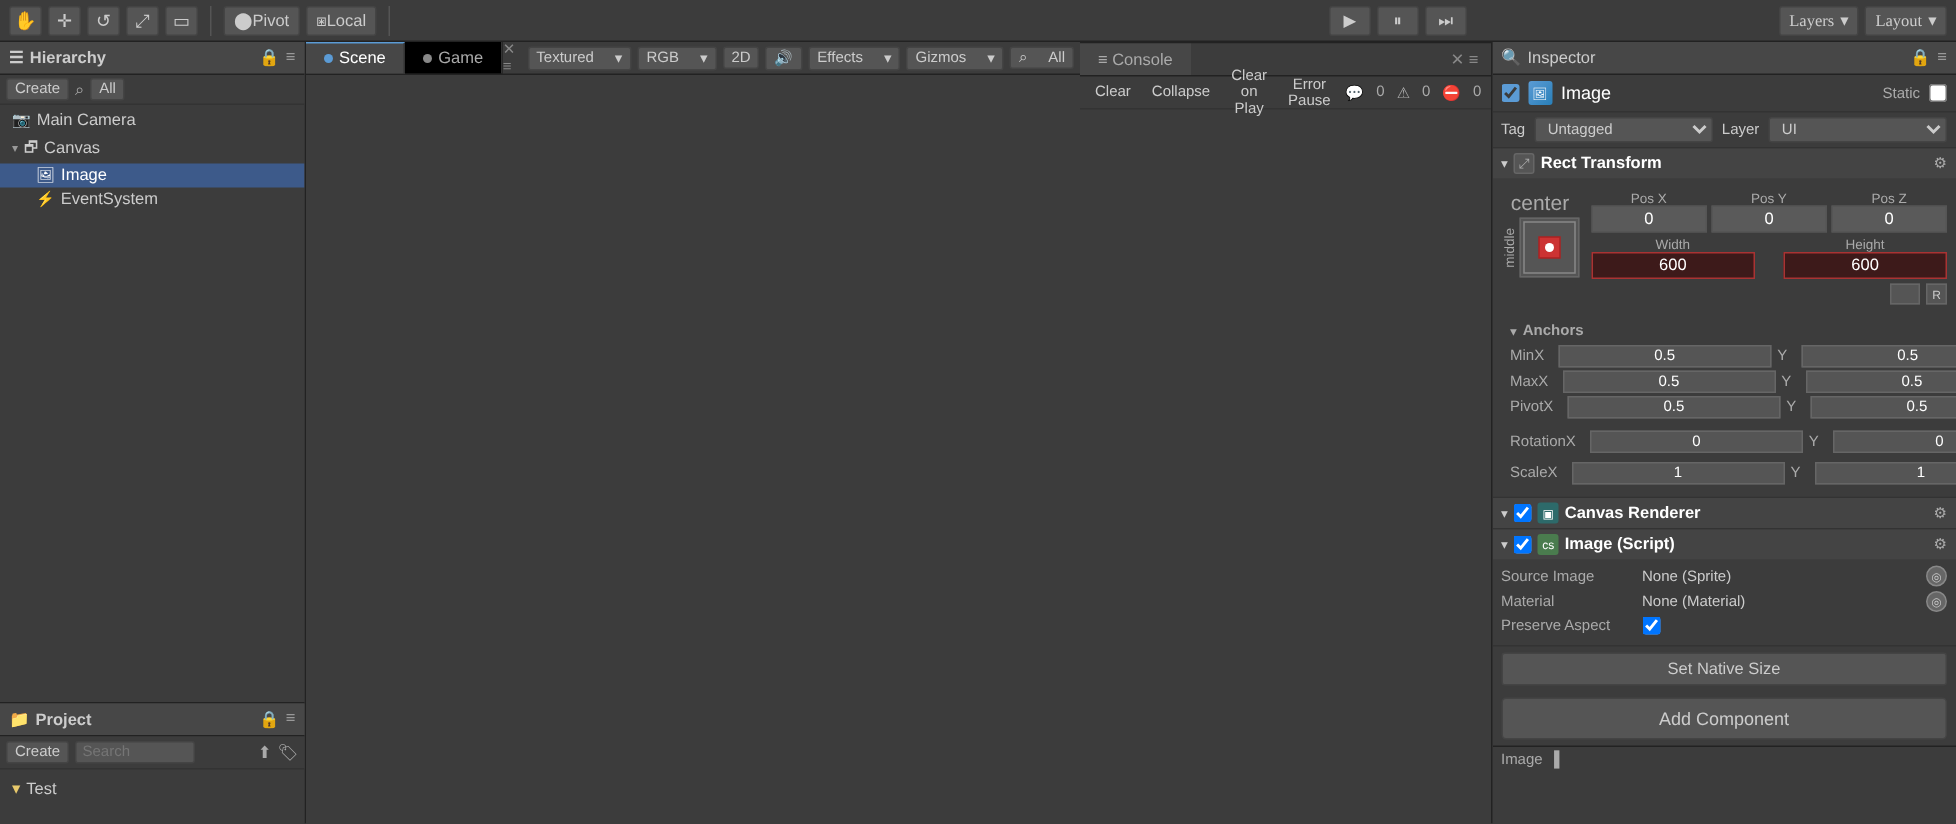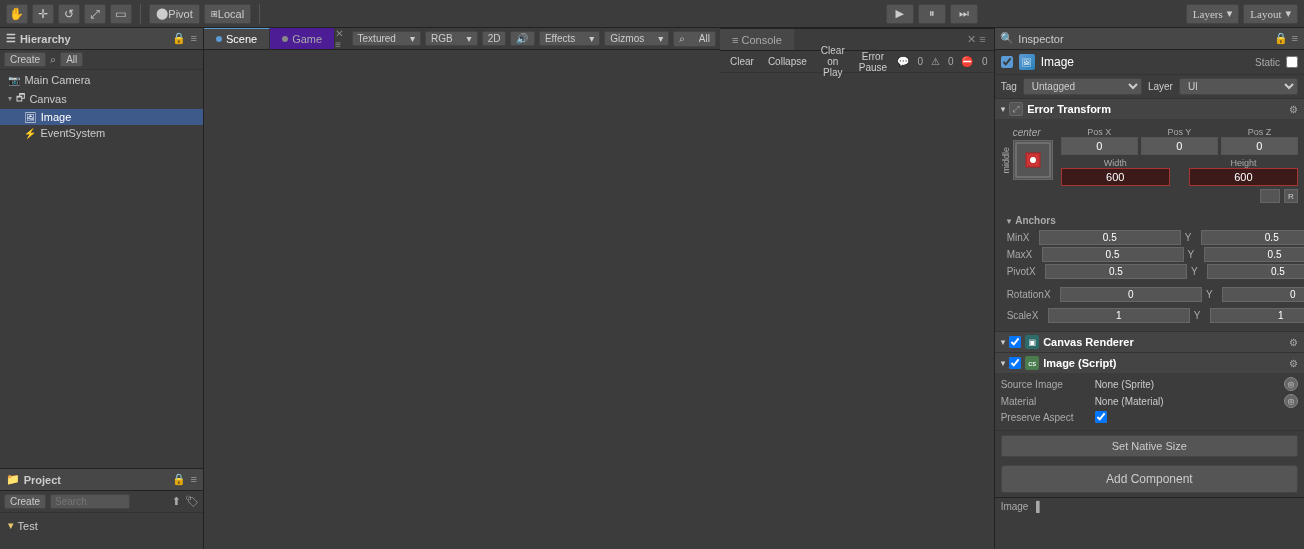--- a/index.html
+++ b/index.html
@@ -217,21 +217,21 @@
     }
     .tab {
       padding: 2px 12px;
       font-size: 11px;
       color: #aaa;
       cursor: pointer;
       border-right: 1px solid #333;
       display: flex;
       align-items: center;
       gap: 4px;
-      background: #4c1d95;
+      background: #000000;
     }
     .tab.active {
       background: #474747;
       color: #fff;
       border-top: 1px solid #5b9bd5;
     }
     .tab-dot { width: 6px; height: 6px; border-radius: 50%; }
     .tab-close-area {
       margin-left: auto;
       display: flex;
@@ -913,30 +913,30 @@
       <span>Layer</span>
       <select class="layer-dropdown">
         <option>UI</option>
       </select>
     </div>
 
     <div class="component">
       <div class="component-header">
         <span style="font-size:9px;">▾</span>
         <div class="info-icon">⤢</div>
-        <span class="component-title">Error Transform</span>
+        <span class="component-title">Rect Transform</span>
         <div class="component-icons">
           <span class="gear-icon-sm">⚙</span>
         </div>
       </div>
       <div class="rect-transform">
         <div class="rt-anchor-full">
 
           <div style="display:flex; flex-direction:column; align-items:center; gap:2px;">
-            <span style="font-size:10px; color:#aaa;font-style:italic;">center</span>
+            <span style="font-size:14px; color:#aaa;">center</span>
             <div style="display:flex; align-items:center; gap:2px;">
               <span class="anchor-label-v" style="writing-mode:vertical-rl; transform:rotate(180deg); font-size:9px; color:#aaa;">middle</span>
               <div class="anchor-box">
                 <svg width="38" height="38">
                   <rect x="2" y="2" width="34" height="34" fill="none" stroke="#888" stroke-width="1"></rect>
                   <rect x="12" y="12" width="14" height="14" fill="#cc3333" stroke="#aa2222" stroke-width="1"></rect>
                   <circle cx="19" cy="19" r="3" fill="#fff"></circle>
                 </svg>
               </div>
             </div>

